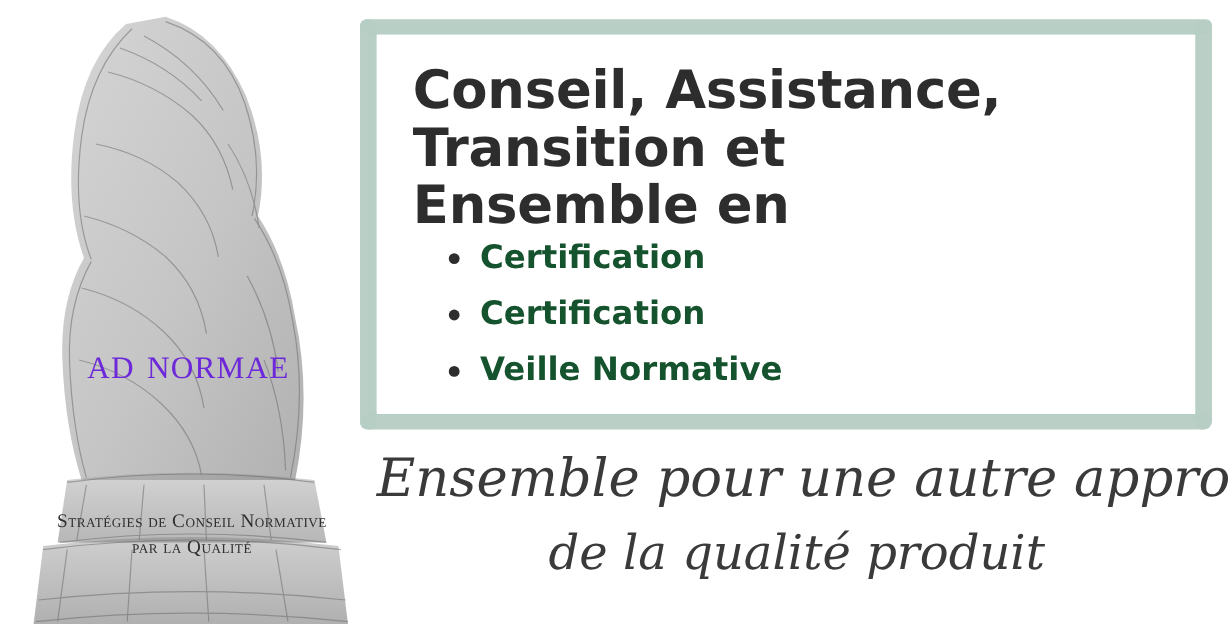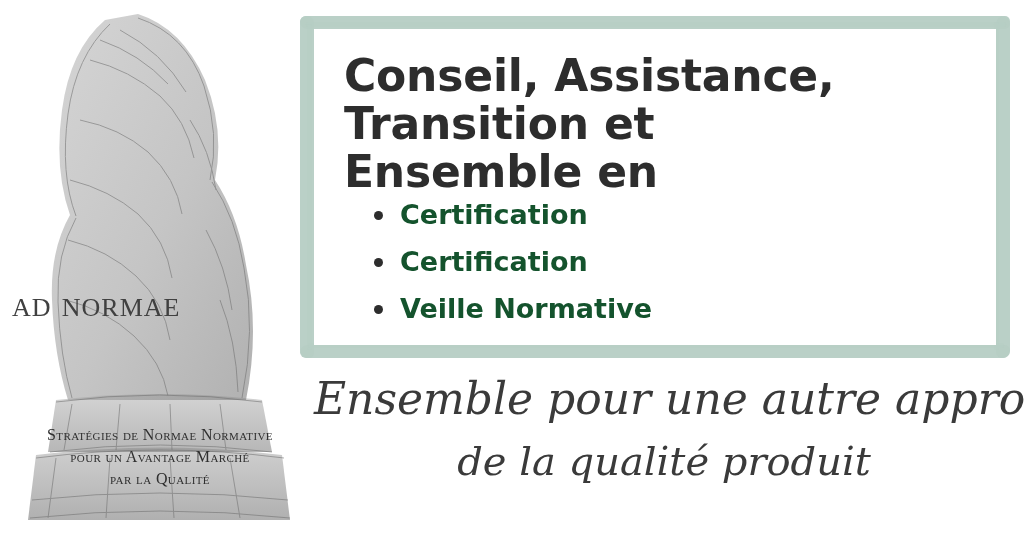--- a/index.html
+++ b/index.html
@@ -30,25 +30,25 @@
     top: 0;
     width: 300px;
     height: 533px;
   }
 
   #brand-name {
     position: absolute;
     left: 12px;
     top: 282px;
     width: 290px;
-    text-align: left;
+    text-align: center;
     font-family: "Liberation Serif", serif;
     font-size: 37px;
     letter-spacing: 1px;
-    color: #404040;
+    color: #6d28d9;
     font-variant: small-caps;
     text-transform: lowercase;
     white-space: nowrap;
   }
   #brand-name::first-letter { font-size: 37px; }
 
   #tagline {
     position: absolute;
     left: 10px;
     top: 424px;
@@ -215,22 +215,21 @@
         <path d="M100 458 L96 518"></path>
         <path d="M160 458 L164 518"></path>
         <path d="M220 458 L230 518"></path>
       </g>
     </svg>
   </div>
 
   <div id="brand-name">Ad Normae</div>
 
   <div id="tagline">
-    <span class="tagline-line">Stratégies de Normae Normative</span>
-    <span class="tagline-line">pour un Avantage Marché</span>
+    <span class="tagline-line">Stratégies de Conseil Normative</span>
     <span class="tagline-line">par la Qualité</span>
   </div>
 </div>
 
 <div id="content-panel">
 
   <div id="frame-box">
     <div class="frame-edge top"></div>
     <div class="frame-edge bottom"></div>
     <div class="frame-edge left"></div>

